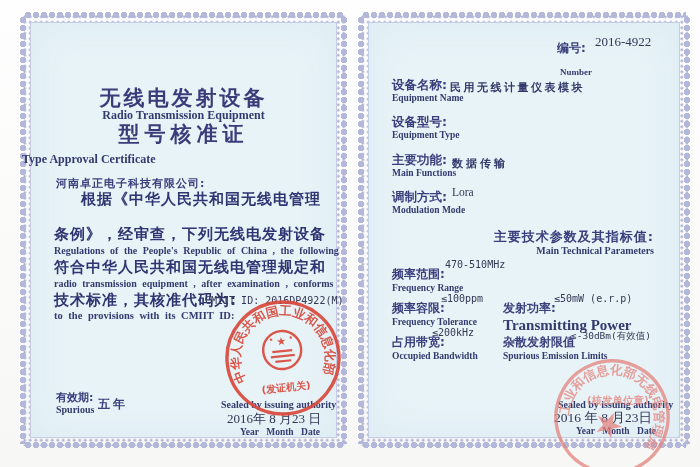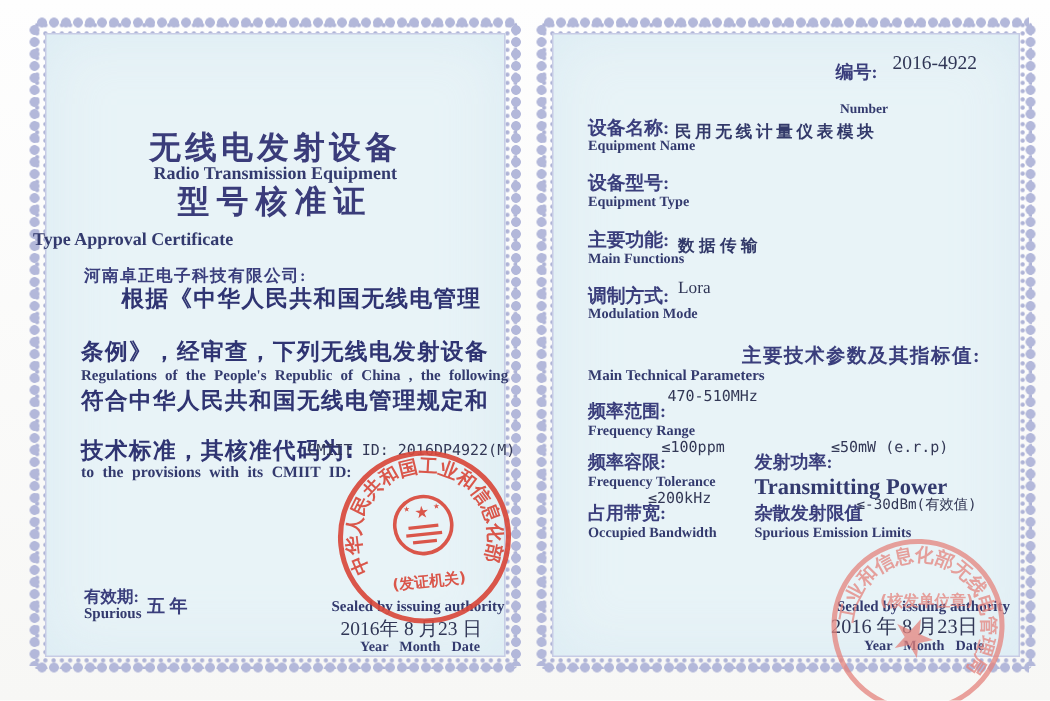--- a/index.html
+++ b/index.html
@@ -8,21 +8,21 @@
   .page{position:absolute;background-image:radial-gradient(circle,#aeb3d6 1.05px,rgba(174,179,214,0) 1.8px);background-size:5.5px 5.5px;border-radius:3px;}
   .paper{position:absolute;inset:8px;background:#e8f3f7;box-shadow:inset 0 0 0 1px #c7cce5, inset 0 0 40px rgba(210,230,240,.6);}
   .sc{position:absolute;}
   .sc.t{left:2px;right:2px;top:-3px;height:8px;background:radial-gradient(circle at 4px 4px,#b3b8da 3px,rgba(179,184,218,0) 3.5px);background-size:8px 8px;}
   .sc.b{left:2px;right:2px;bottom:-3px;height:8px;background:radial-gradient(circle at 4px 4px,#b3b8da 3px,rgba(179,184,218,0) 3.5px);background-size:8px 8px;}
   .sc.l{top:2px;bottom:2px;left:-3px;width:8px;background:radial-gradient(circle at 4px 4px,#b3b8da 3px,rgba(179,184,218,0) 3.5px);background-size:8px 8px;}
   .sc.r{top:2px;bottom:2px;right:-3px;width:8px;background:radial-gradient(circle at 4px 4px,#b3b8da 3px,rgba(179,184,218,0) 3.5px);background-size:8px 8px;}
   .t-abs{position:absolute;white-space:nowrap;}
   .cn-big{font-size:21px;font-weight:bold;color:#3a3c7a;letter-spacing:3px;text-align:center;}
   .en-serif{font-family:"Liberation Serif",serif;font-weight:bold;color:#333a6e;}
-  .cn-label{font-weight:bold;color:#3a3e7c;font-family:Liberation Serif, serif;}
+  .cn-label{font-weight:bold;color:#3a3e7c;}
   .cn-body{font-weight:bold;color:#2f3472;font-size:15px;letter-spacing:1px;}
   .en-line{font-family:"Liberation Serif",serif;font-weight:bold;color:#333a6e;font-size:10px;word-spacing:3px;}
   .mono{font-family:"DejaVu Sans Mono",monospace;color:#333856;}
   .serif-val{font-family:"Liberation Serif",serif;color:#303656;}
   .seal-svg{position:absolute;pointer-events:none;}
 </style>
 </head>
 <body>
 
 <div class="photo">
@@ -47,20 +47,21 @@
   <div class="t-abs en-serif" style="left:22px;width:323px;top:108px;font-size:12px;text-align:center">Radio Transmission Equipment</div>
   <div class="t-abs cn-big" style="left:22px;width:323px;top:120px;letter-spacing:5px">型号核准证</div>
   <div class="t-abs en-serif" style="left:22px;width:323px;top:152px;font-size:12px;text-align:left">Type Approval Certificate</div>
 
   <div class="t-abs cn-label" style="left:56px;top:176px;font-size:11px;letter-spacing:1px">河南卓正电子科技有限公司:</div>
 
   <div class="t-abs cn-body" style="left:81px;top:190px">根据《中华人民共和国无线电管理</div>
   <div class="t-abs cn-body" style="left:54px;top:225px">条例》，经审查，下列无线电发射设备</div>
   <div class="t-abs en-line" style="left:54px;top:245px">Regulations of the People's Republic of China , the following</div>
   <div class="t-abs cn-body" style="left:54px;top:258px">符合中华人民共和国无线电管理规定和</div>
+  <div class="t-abs en-line" style="left:54px;top:278px">radio transmission equipment , after examination , conforms</div>
   <div class="t-abs cn-body" style="left:54px;top:291px">技术标准，其核准代码为:</div>
   <div class="t-abs mono" style="left:205px;top:295px;font-size:10px">CMIIT ID: 2016DP4922(M)</div>
   <div class="t-abs en-line" style="left:54px;top:310px;font-size:10.5px">to the provisions with its CMIIT ID:</div>
 
   <div class="t-abs cn-label" style="left:56px;top:390px;font-size:11px">有效期:</div>
   <div class="t-abs en-serif" style="left:56px;top:404px;font-size:10px">Spurious</div>
   <div class="t-abs cn-label" style="left:98px;top:396px;font-size:12px;letter-spacing:3px">五年</div>
 
   <div class="t-abs en-serif" style="left:221px;top:399px;font-size:10px">Sealed by issuing authority</div>
   <div class="t-abs serif-val" style="left:227px;top:410px;font-size:13px">2016年 8  月23 日</div>
@@ -79,21 +80,21 @@
 
   <div class="t-abs cn-label" style="left:392px;top:152px;font-size:12.5px">主要功能:</div>
   <div class="t-abs en-serif" style="left:392px;top:168px;font-size:9.5px">Main Functions</div>
   <div class="t-abs cn-label" style="left:452px;top:156px;font-size:11px;letter-spacing:3px;font-weight:600;color:#333a6a">数据传输</div>
 
   <div class="t-abs cn-label" style="left:392px;top:189px;font-size:12.5px">调制方式:</div>
   <div class="t-abs en-serif" style="left:392px;top:205px;font-size:9.5px">Modulation Mode</div>
   <div class="t-abs serif-val" style="left:452px;top:186px;font-size:11.5px">Lora</div>
 
   <div class="t-abs cn-label" style="left:392px;width:262px;top:228px;font-size:13px;text-align:right;letter-spacing:1px">主要技术参数及其指标值:</div>
-  <div class="t-abs en-serif" style="left:392px;width:262px;top:245px;font-size:10px;text-align:left">Main Technical Parameters</div>
+  <div class="t-abs en-serif" style="left:392px;width:262px;top:245px;font-size:10px;text-align:right">Main Technical Parameters</div>
 
   <div class="t-abs cn-label" style="left:392px;top:266px;font-size:12px">频率范围:</div>
   <div class="t-abs mono" style="left:445px;top:259px;font-size:10px">470-510MHz</div>
   <div class="t-abs en-serif" style="left:392px;top:283px;font-size:9.5px">Frequency Range</div>
 
   <div class="t-abs cn-label" style="left:392px;top:300px;font-size:12px">频率容限:</div>
   <div class="t-abs mono" style="left:441px;top:293px;font-size:10px">≤100ppm</div>
   <div class="t-abs en-serif" style="left:392px;top:317px;font-size:9.5px">Frequency Tolerance</div>
 
   <div class="t-abs cn-label" style="left:503px;top:300px;font-size:12px">发射功率:</div>

